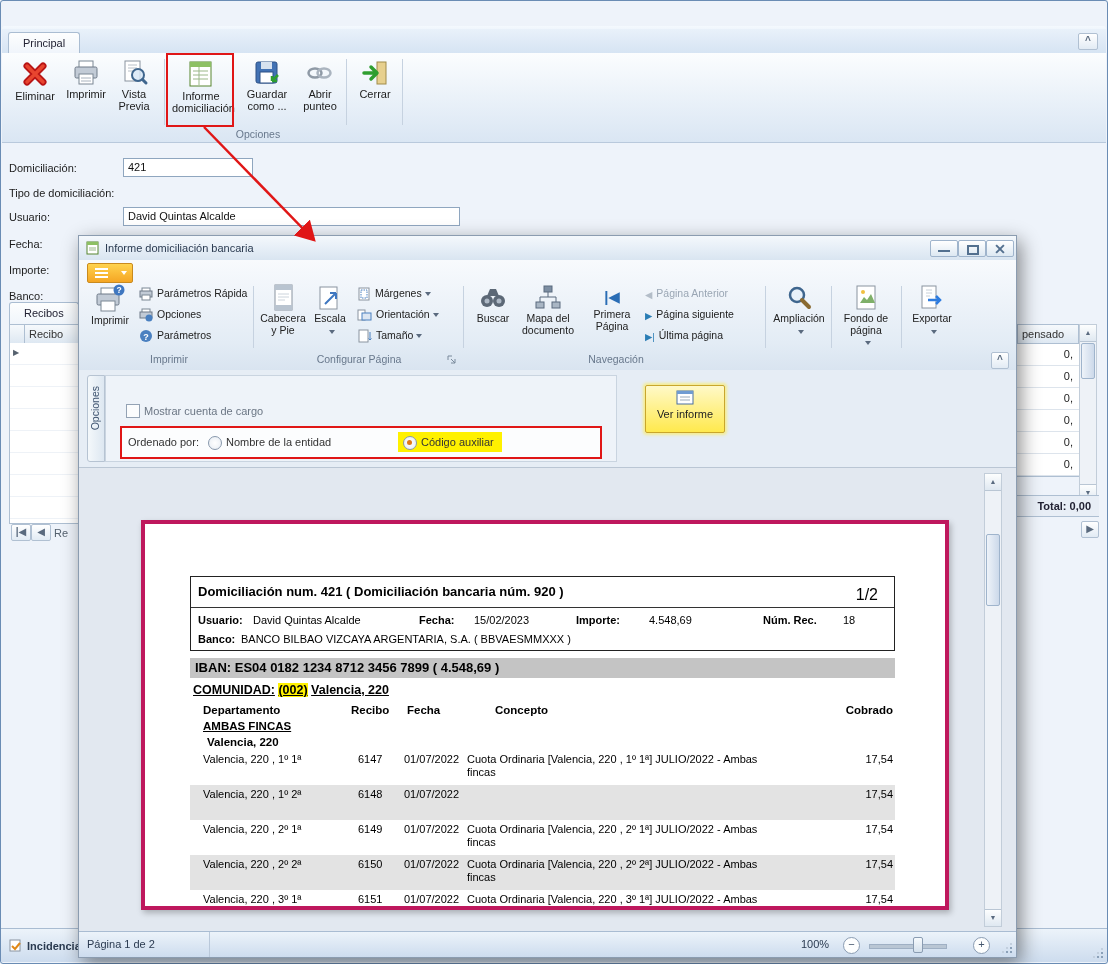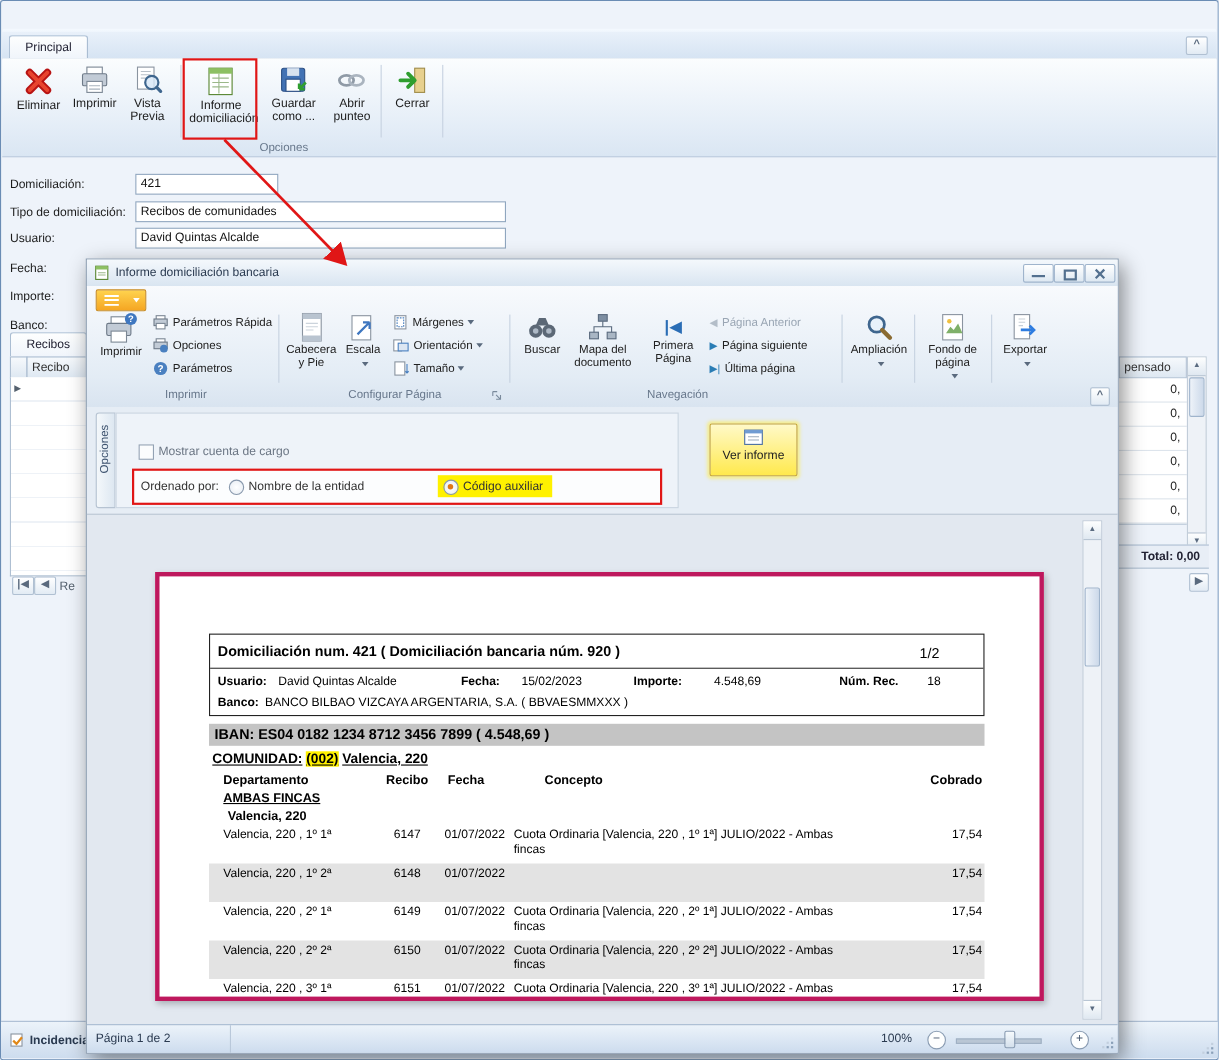--- a/index.html
+++ b/index.html
@@ -65,21 +65,21 @@
   .rad.sel::after{content:"";position:absolute;left:3px;top:3px;width:5px;height:5px;border-radius:50%;background:#e07818;}
   .rlbl{position:absolute;font-size:11px;color:#333;}
   .hl{background:#fff100;}
   .verinf{position:absolute;left:566px;top:15px;width:78px;height:46px;background:linear-gradient(#fff9c8,#ffe94d);border:1px solid #c9a62c;border-radius:2px;text-align:center;font-size:11px;color:#222;cursor:default;box-shadow:0 0 3px 2px rgba(255,236,77,.6);}
   .verinf svg{display:block;margin:3px auto 1px;}
   .prev{position:absolute;left:0;right:0;top:231px;height:465px;background:#e2e8f0;border-top:1px solid #bac6d4;}
   .pg{position:absolute;left:62px;top:52px;width:800px;height:382px;background:#ffffff;border:4px solid #be185d;overflow:hidden;box-shadow:2px 3px 6px rgba(0,0,0,.25);}
   
   .rp-hbox{position:absolute;left:45px;top:52px;width:705px;height:75px;border:1px solid #222;box-sizing:border-box;}
   .rp-title{position:absolute;left:7px;top:7px;font-size:13px;font-weight:bold;color:#000;}
-  .rp-pagenum{position:absolute;right:40px;top:9px;font-size:13px;color:#000;}
+  .rp-pagenum{position:absolute;right:16px;top:9px;font-size:16px;color:#000;}
   .rp-div{position:absolute;left:0;right:0;top:30px;border-bottom:1px solid #333;}
   .rp-s{position:absolute;font-size:11px;color:#000;white-space:nowrap;}
   .rp-b{font-weight:bold;}
   .rp-iban{position:absolute;left:45px;top:134px;width:705px;height:20px;background:#c4c4c4;font-size:13px;font-weight:bold;line-height:20px;padding-left:5px;box-sizing:border-box;color:#000;}
   .rp-com{position:absolute;left:48px;top:159px;font-size:12.5px;font-weight:bold;color:#000;}
   .rp-com span{text-decoration:underline;}
   .rp-ch{position:absolute;top:180px;font-size:11.5px;font-weight:bold;color:#000;}
   .rp-row{position:absolute;left:45px;width:705px;height:35px;font-size:11px;color:#000;}
   .rp-row.alt{background:#e3e3e3;}
   .rp-row .c{position:absolute;top:3px;line-height:13px;white-space:nowrap;}
@@ -173,21 +173,20 @@
           </svg>
         <span class="lbl">Cerrar</span>
       </div>
       <span class="vsep" style="left:400px"></span>
       <span class="grplbl" style="left:170px;width:172px">Opciones</span>
     </div>
 
     <span class="fl" style="left:8px;top:161px">Domiciliación:</span>
     <span class="fi" style="left:122px;top:157px;width:120px">421</span>
     <span class="fl" style="left:8px;top:186px">Tipo de domiciliación:</span>
-    <span class="fi" style="left:122px;top:182px;width:327px">Recibos de comunidades</span>
     <span class="fl" style="left:8px;top:210px">Usuario:</span>
     <span class="fi" style="left:122px;top:206px;width:327px">David Quintas Alcalde</span>
     <span class="fl" style="left:8px;top:237px">Fecha:</span>
     <span class="fl" style="left:8px;top:263px">Importe:</span>
     <span class="fl" style="left:8px;top:289px">Banco:</span>
 
     <span class="tab-active" style="left:8px;top:301px;height:21px;line-height:21px">Recibos</span>
     <div class="gridhead" style="left:8px;top:323px;width:16px;height:20px"></div>
     <div class="gridhead" style="left:23px;top:323px;width:55px;height:20px">Recibo</div>
     <div class="abs" style="left:8px;top:342px;width:70px;height:180px;background:#fff;border-left:1px solid #aebfd2;border-bottom:1px solid #aebfd2;background-image:repeating-linear-gradient(#fff 0 21px,#eef2f7 21px 22px)">

